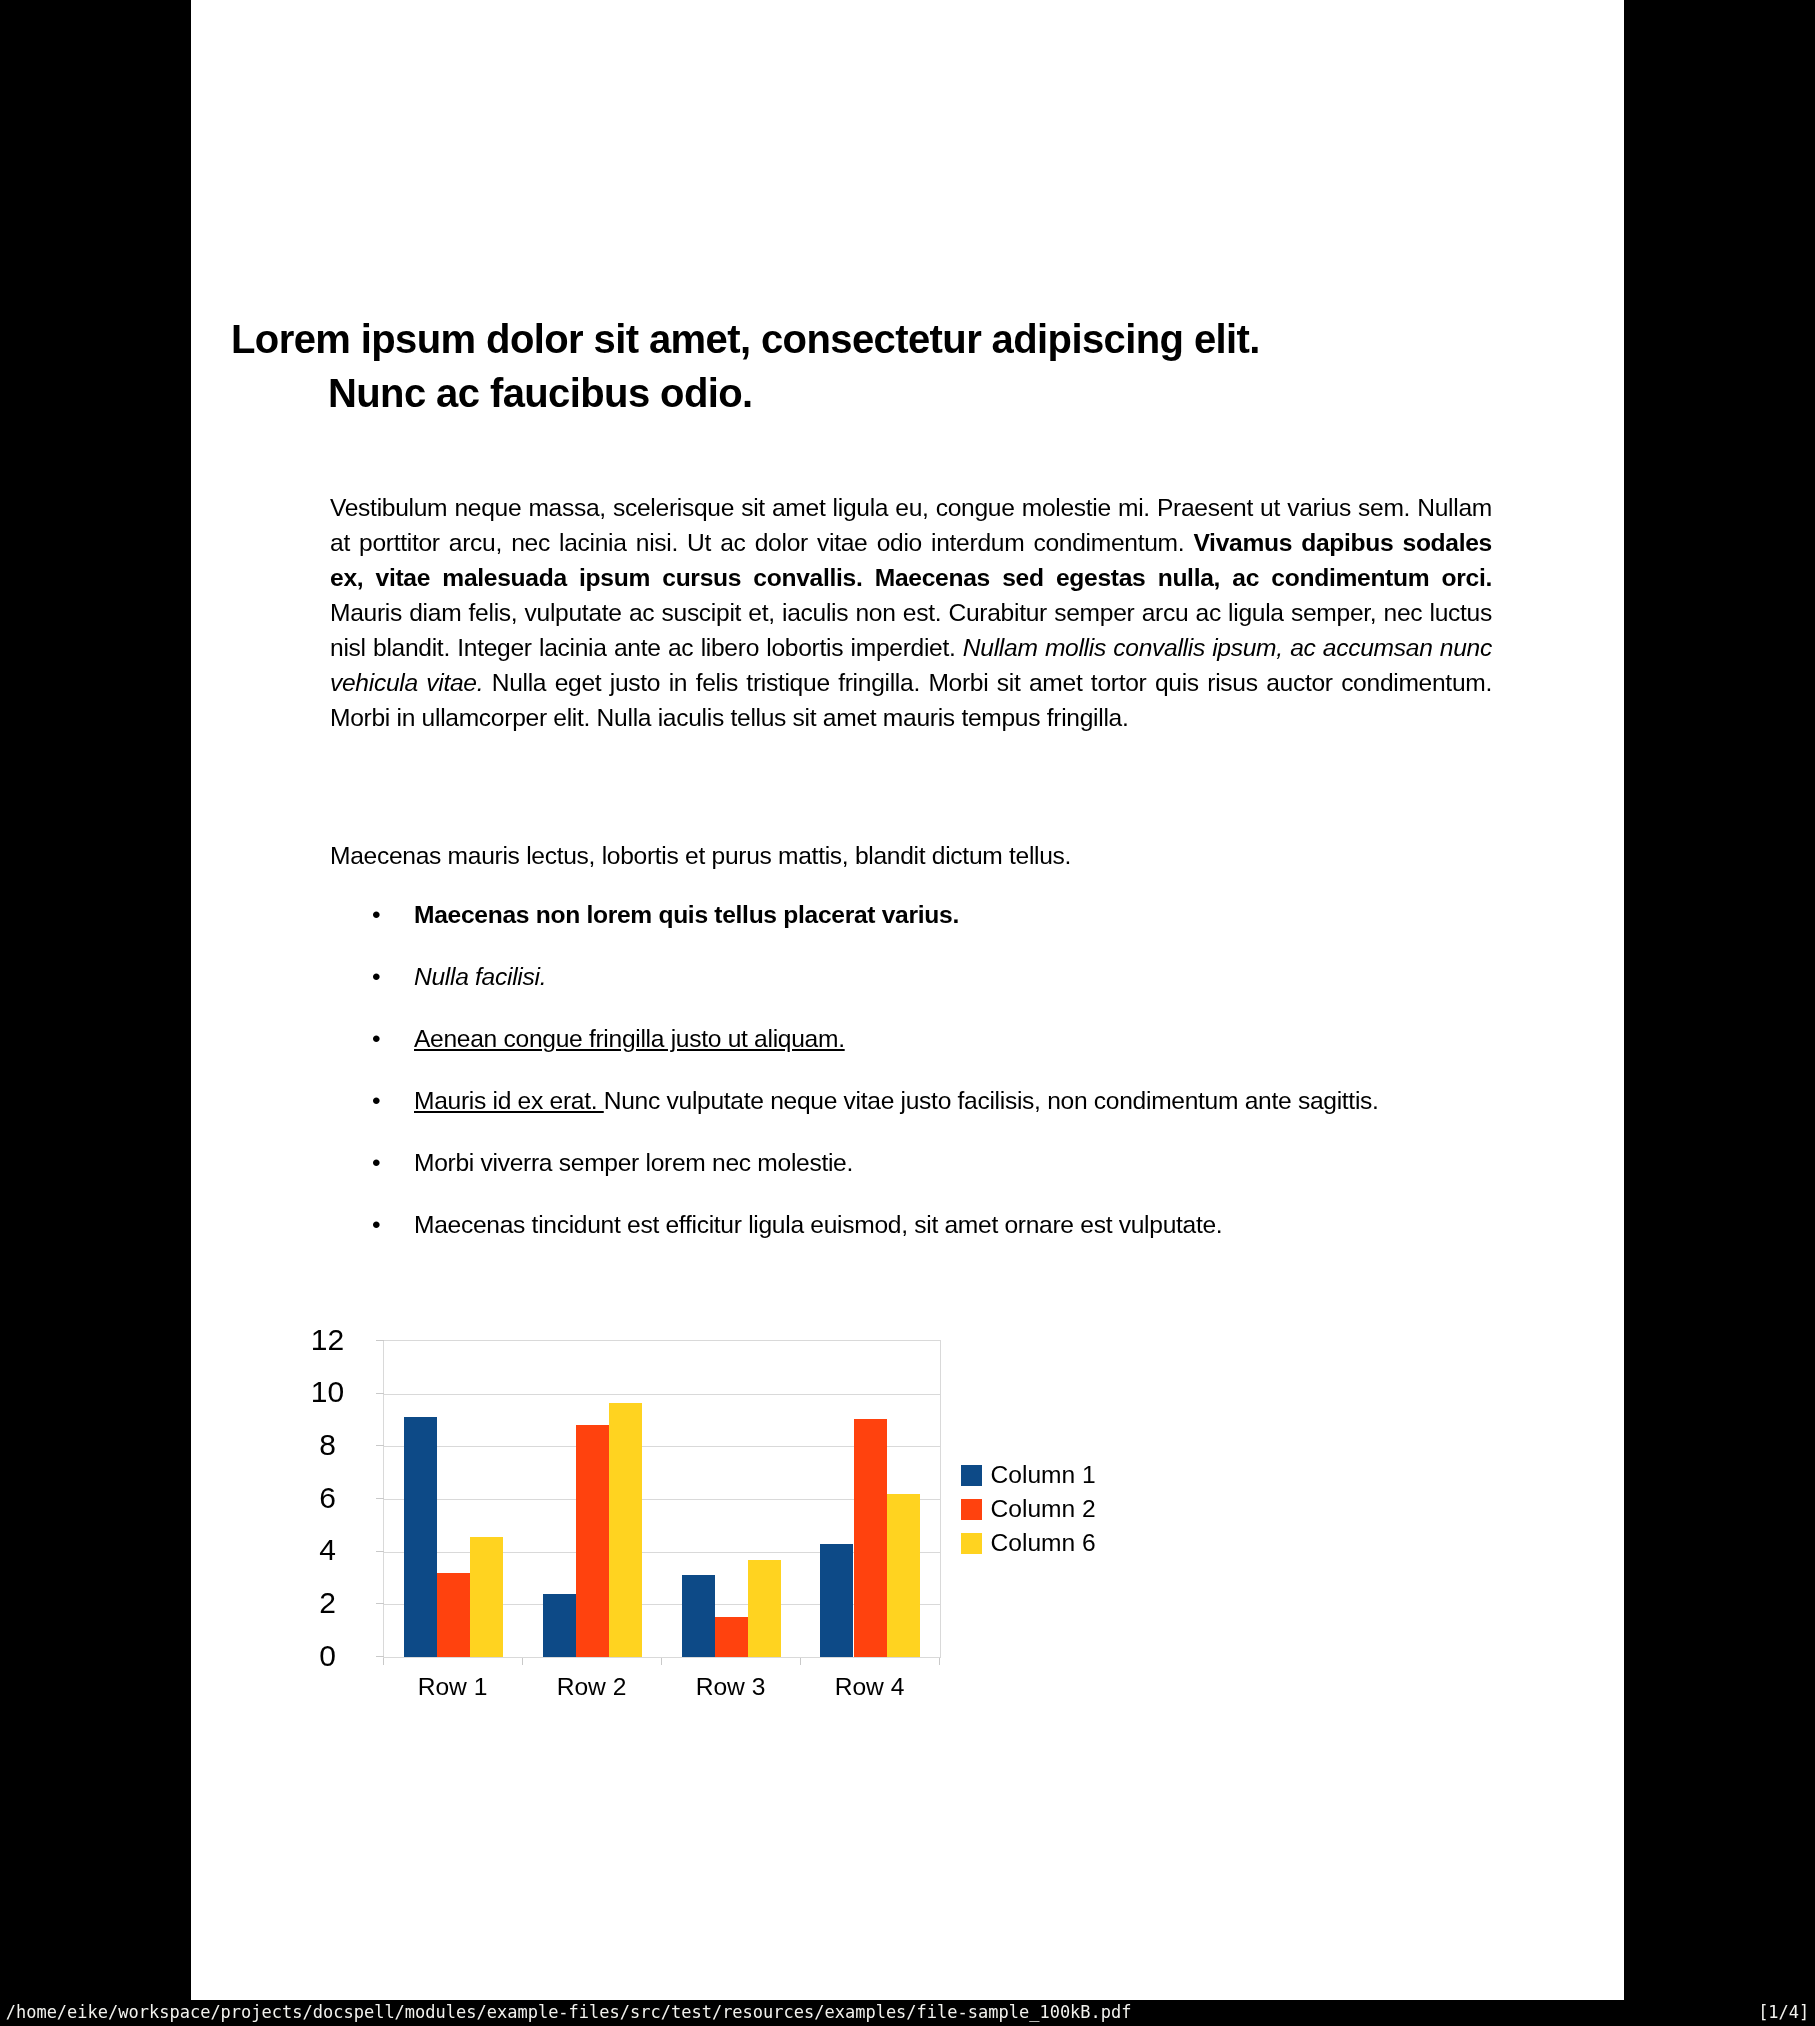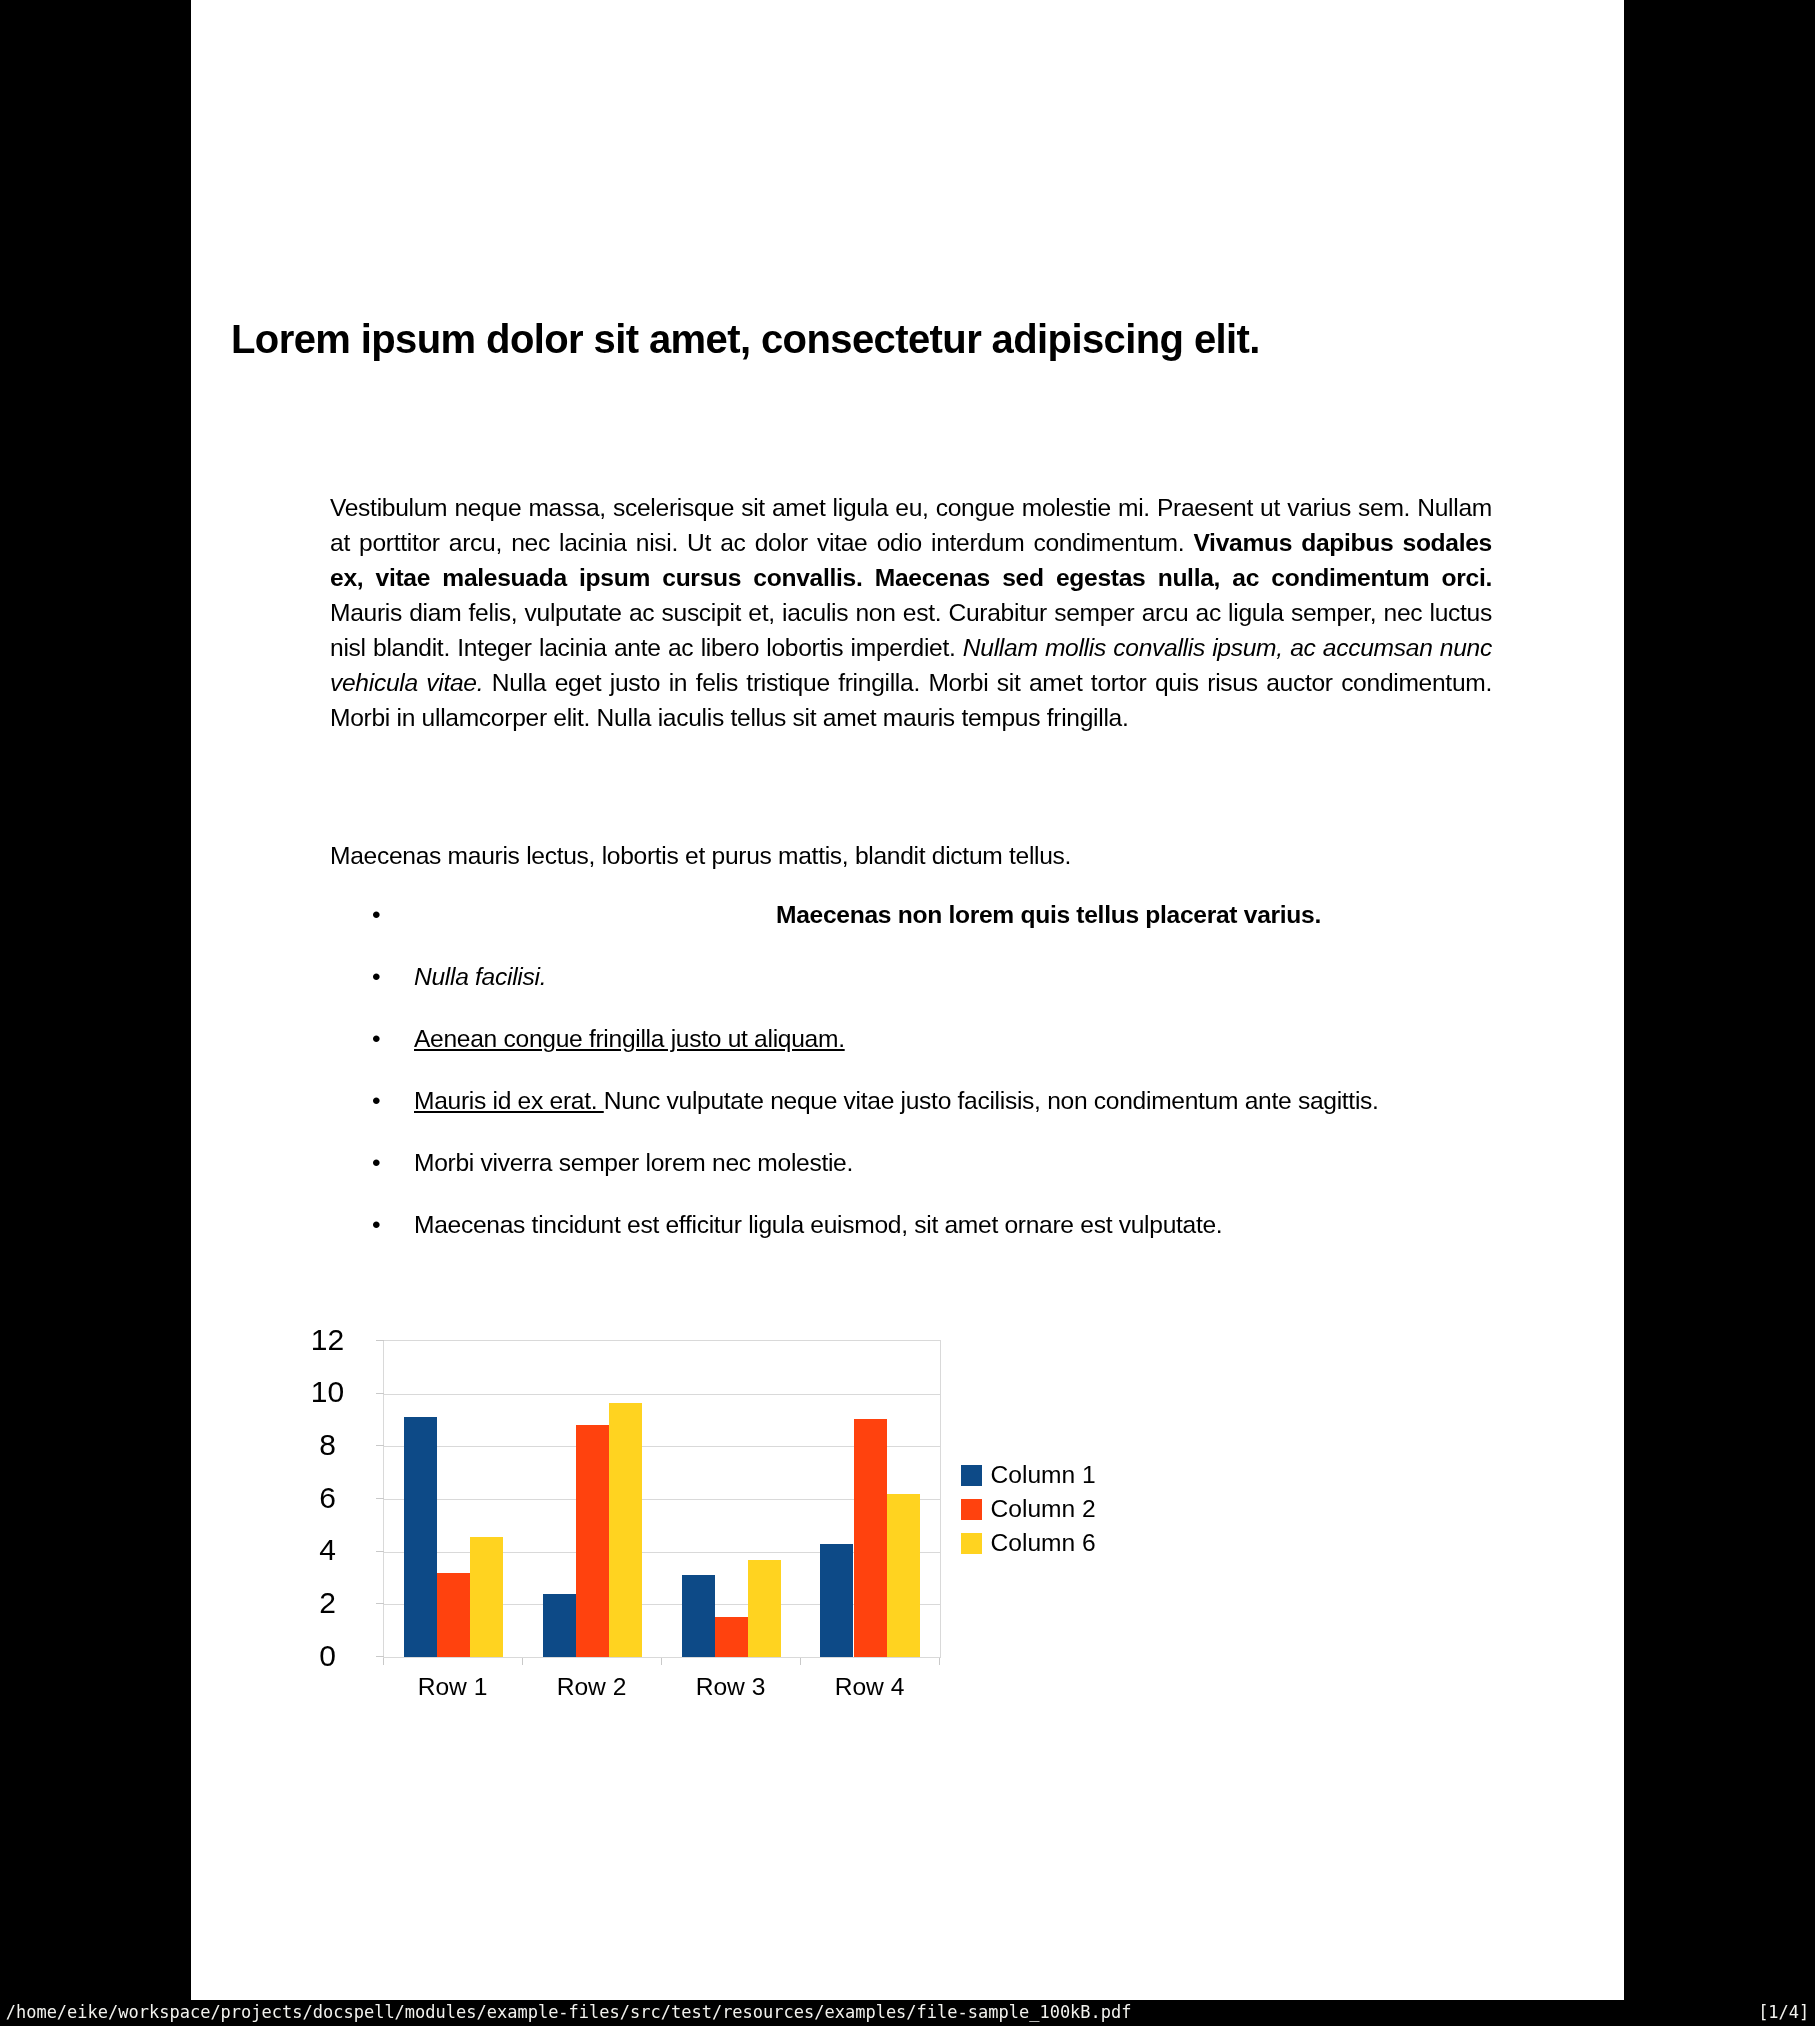--- a/index.html
+++ b/index.html
@@ -19,21 +19,21 @@
   .doc-paragraph .b{font-weight:700;}
   .doc-paragraph .i{font-style:italic;}
   .doc-intro{position:absolute;top:838px;left:139px;width:1162px;
              font-size:24.6px;line-height:35px;letter-spacing:-0.3px;margin:0;}
   .bullet-list{position:absolute;top:897px;left:181px;width:1311px;
                list-style:none;margin:0;padding:0;font-size:24.6px;line-height:35px;
                letter-spacing:-0.3px;}
   .bullet-list li{display:flex;margin-bottom:27px;}
   .bullet-dot{flex:0 0 42px;font-size:24.6px;}
   .bullet-text{flex:1 1 auto;}
-  .bl-bold{font-weight:700;text-align:center;}
+  .bl-bold{font-weight:700;}
   .bl-italic{font-style:italic;}
   .u{text-decoration:underline;}
   
   .chart{position:absolute;top:1320px;left:93px;width:1003px;height:393px;}
   .chart-plot{position:absolute;left:99px;top:20px;width:556px;height:316px;
               border:0.9px solid #d9d9d9;box-sizing:content-box;}
   .gridline{position:absolute;left:0;width:100%;height:0.9px;background:#d9d9d9;}
   .bar{position:absolute;bottom:0;}
   .y-tick{position:absolute;left:0;width:87px;text-align:center;font-size:30px;line-height:26.5px;}
   .x-label{position:absolute;top:353px;text-align:center;font-size:24.6px;line-height:28px;}
@@ -52,20 +52,21 @@
 </head>
 <body>
 
 <div id="screen">
 
   <div class="page">
 
 
     <div class="doc-heading">
       <span class="h-line1">Lorem ipsum dolor sit amet, consectetur adipiscing elit.</span>
+      <span class="h-line2">Nunc ac faucibus odio.</span>
     </div>
 
     <p class="doc-paragraph"><span>Vestibulum neque massa, scelerisque sit amet ligula eu, congue molestie mi. Praesent ut varius sem. Nullam at porttitor arcu, nec lacinia nisi. Ut ac dolor vitae odio interdum condimentum. </span><span class="b">Vivamus dapibus sodales ex, vitae malesuada ipsum cursus convallis. Maecenas sed egestas nulla, ac condimentum orci. </span><span>Mauris diam felis, vulputate ac suscipit et, iaculis non est. Curabitur semper arcu ac ligula semper, nec luctus nisl blandit. Integer lacinia ante ac libero lobortis imperdiet. </span><span class="i">Nullam mollis convallis ipsum, ac accumsan nunc vehicula vitae. </span><span>Nulla eget justo in felis tristique fringilla. Morbi sit amet tortor quis risus auctor condimentum. Morbi in ullamcorper elit. Nulla iaculis tellus sit amet mauris tempus fringilla.</span></p>
 
     <p class="doc-intro">Maecenas mauris lectus, lobortis et purus mattis, blandit dictum tellus.</p>
 
     <ul class="bullet-list">
       <li>
         <span class="bullet-dot">•</span>
         <div class="bullet-text bl-bold">Maecenas non lorem quis tellus placerat varius.</div>

